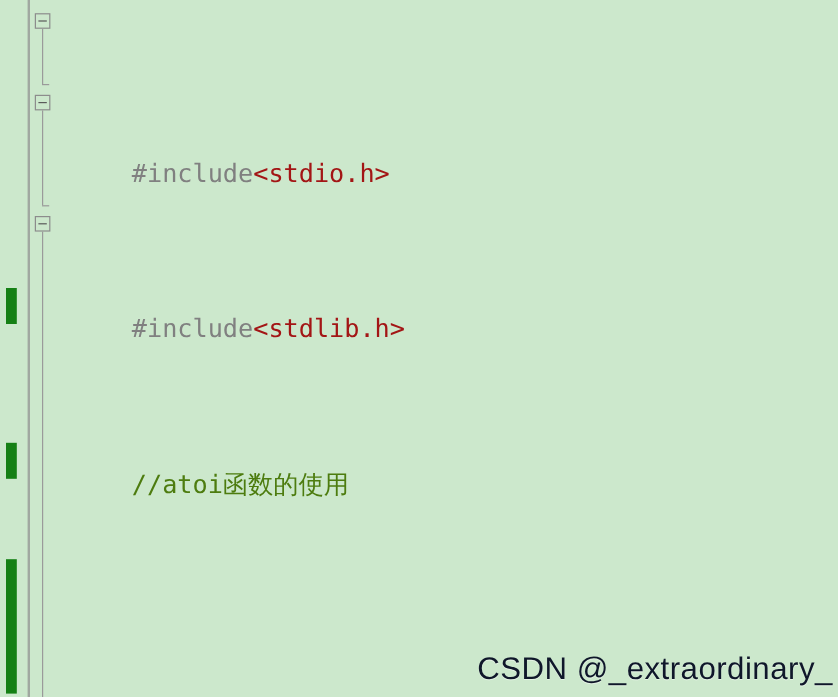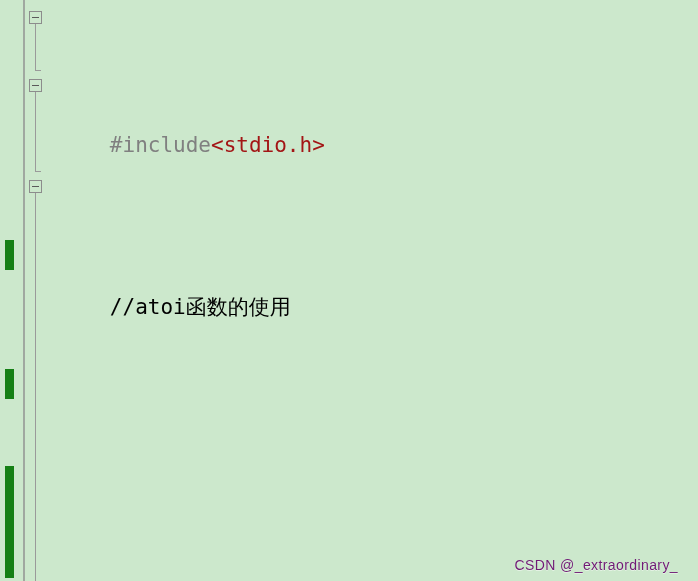--- a/index.html
+++ b/index.html
@@ -33,26 +33,26 @@
     letter-spacing:0px;
     white-space:pre;
   }
   .line{
     position:relative;height:32.3px;line-height:32.3px;
     padding-left:4px;white-space:pre;
   }
   
   .t-pre   {color:#808080;}
   .t-inc   {color:#a31515;}
-  .t-cmt   {color:#000000;}
+  .t-cmt   {color:#4d7c0f;}
   
   .watermark{
-    position:absolute;right:20px;bottom:8px;
+    position:absolute;right:4px;bottom:8px;
     font-family:"Liberation Sans","DejaVu Sans",sans-serif;
-    font-size:14px;color:#701a75;letter-spacing:.4px;
+    font-size:26px;color:#0f172a;letter-spacing:.4px;
     text-shadow:0 1px 0 #e4f2e4;
     pointer-events:none;
   }
 </style>
 </head>
 <body>
 
 <div id="editor">
 
   <div class="gutter-changebars">
@@ -75,20 +75,23 @@
     <div class="foldbox" style="top:180px;"></div>
     <div class="foldline" style="top:193px;height:388px;"></div>
   </div>
 
   <div class="code">
 
     <div class="line">
       <span class="t-pre">#include</span><span class="t-inc">&lt;stdio.h&gt;</span>
     </div>
 
+    <div class="line">
+      <span class="t-pre">#include</span><span class="t-inc">&lt;stdlib.h&gt;</span>
+    </div>
 
     <div class="line">
       <span class="t-cmt">//atoi函数的使用</span>
     </div>
 
 
     
 
     
 

